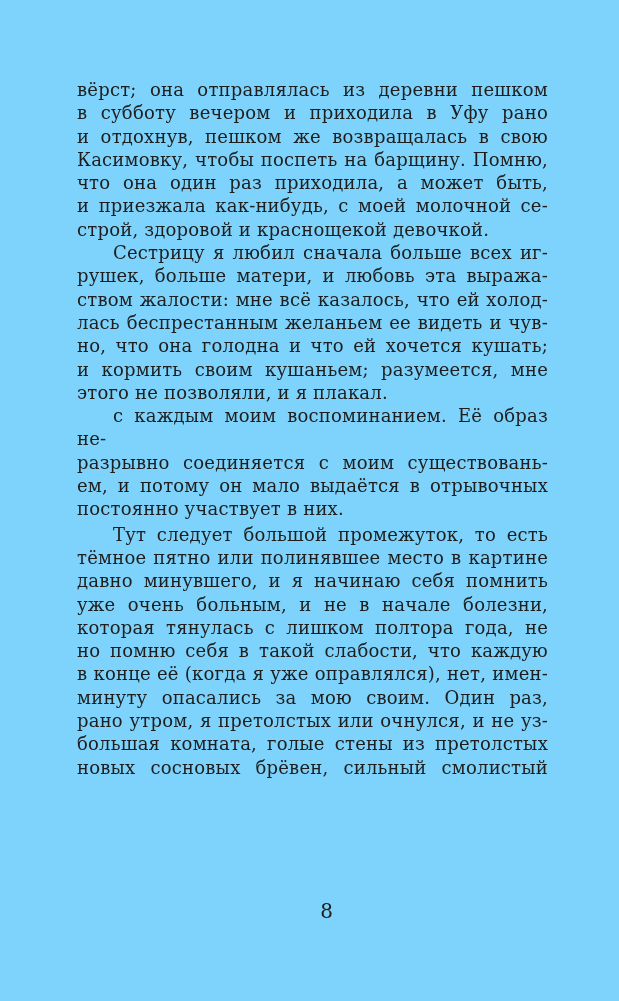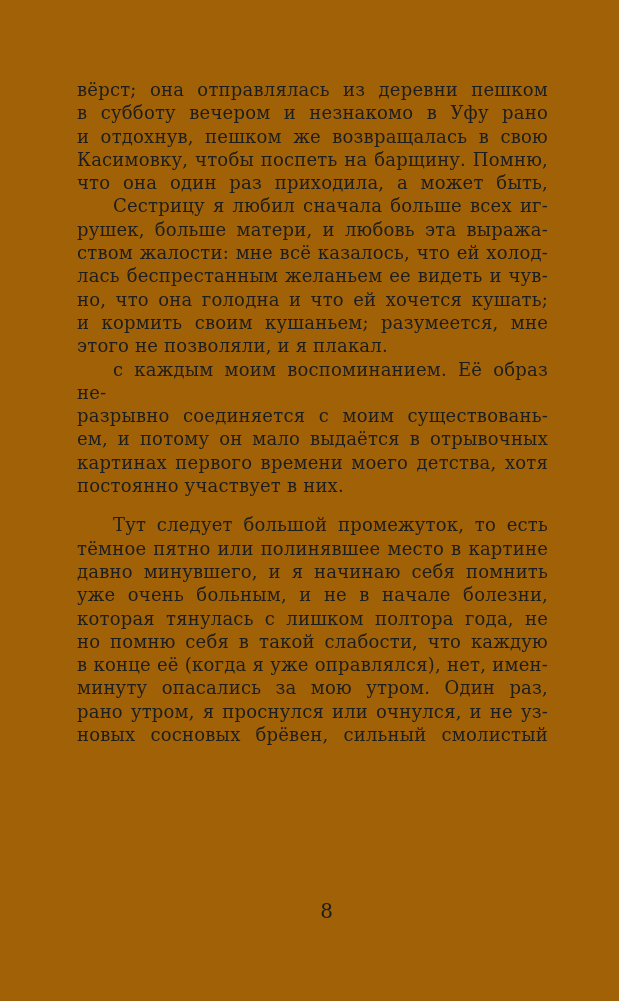--- a/index.html
+++ b/index.html
@@ -10,37 +10,37 @@
     width: 619px;
     height: 1001px;
     background: #fdfdfd;
     position: relative;
     overflow: hidden;
     font-family: "DejaVu Serif", serif;
   }
   .book-page {
     position: absolute;
     inset: 0;
-    background: #a16207;
+    background: #7dd3fc;
   }
   .text-block {
     position: absolute;
     left: 77px;
     top: 78px;
     width: 471px;
     font-size: 18px;
     line-height: 23.3px;
     color: #1e1e1e;
     letter-spacing: 0.2px;
   }
   .paragraph {
     margin: 0;
   }
   .paragraph.gap-before {
-    margin-top: 16px;
+    margin-top: 2px;
   }
   .line {
     text-align: justify;
     text-align-last: justify;
     white-space: normal;
     overflow: hidden;
   }
   .line.line-end {
     text-align-last: left;
   }
@@ -59,48 +59,50 @@
     transform: translateX(14px);
   }
 </style>
 </head>
 <body>
 
 <div class="book-page">
   <main class="text-block">
       <div class="paragraph">
         <div class="line">вёрст; она отправлялась из деревни пешком</div>
-        <div class="line">в субботу вечером и незнакомо в Уфу рано</div>
+        <div class="line">в субботу вечером и приходила в Уфу рано</div>
         <div class="line">и отдохнув, пешком же возвращалась в свою</div>
         <div class="line">Касимовку, чтобы поспеть на барщину. Помню,</div>
         <div class="line">что она один раз приходила, а может быть,</div>
+        <div class="line">и приезжала как-нибудь, с моей молочной се-</div>
+        <div class="line line-end">строй, здоровой и краснощекой девочкой.</div>
       </div>
       <div class="paragraph indent">
         <div class="line">Сестрицу я любил сначала больше всех иг-</div>
         <div class="line">рушек, больше матери, и любовь эта выража-</div>
         <div class="line">ством жалости: мне всё казалось, что ей холод-</div>
         <div class="line">лась беспрестанным желаньем ее видеть и чув-</div>
         <div class="line">но, что она голодна и что ей хочется кушать;</div>
         <div class="line">и кормить своим кушаньем; разумеется, мне</div>
         <div class="line line-end">этого не позволяли, и я плакал.</div>
       </div>
       <div class="paragraph indent">
         <div class="line">с каждым моим воспоминанием. Её образ не-</div>
         <div class="line">разрывно соединяется с моим существовань-</div>
         <div class="line">ем, и потому он мало выдаётся в отрывочных</div>
-        <div class="line">картинах первого времени моего детства, хотя</div>
         <div class="line line-end">постоянно участвует в них.</div>
       </div>
       <div class="paragraph indent gap-before">
         <div class="line">Тут следует большой промежуток, то есть</div>
         <div class="line">тёмное пятно или полинявшее место в картине</div>
         <div class="line">давно минувшего, и я начинаю себя помнить</div>
         <div class="line">уже очень больным, и не в начале болезни,</div>
         <div class="line">которая тянулась с лишком полтора года, не</div>
         <div class="line">но помню себя в такой слабости, что каждую</div>
         <div class="line">в конце её (когда я уже оправлялся), нет, имен-</div>
-        <div class="line">минуту опасались за мою утром. Один раз,</div>
-        <div class="line">рано утром, я проснулся или очнулся, и не уз-</div>
+        <div class="line">минуту опасались за мою своим. Один раз,</div>
+        <div class="line">рано утром, я претолстых или очнулся, и не уз-</div>
+        <div class="line">большая комната, голые стены из претолстых</div>
         <div class="line">новых сосновых брёвен, сильный смолистый</div>
       </div>
     </main>
   <footer class="page-number">8</footer>
 </div>
 
 </body></html>

